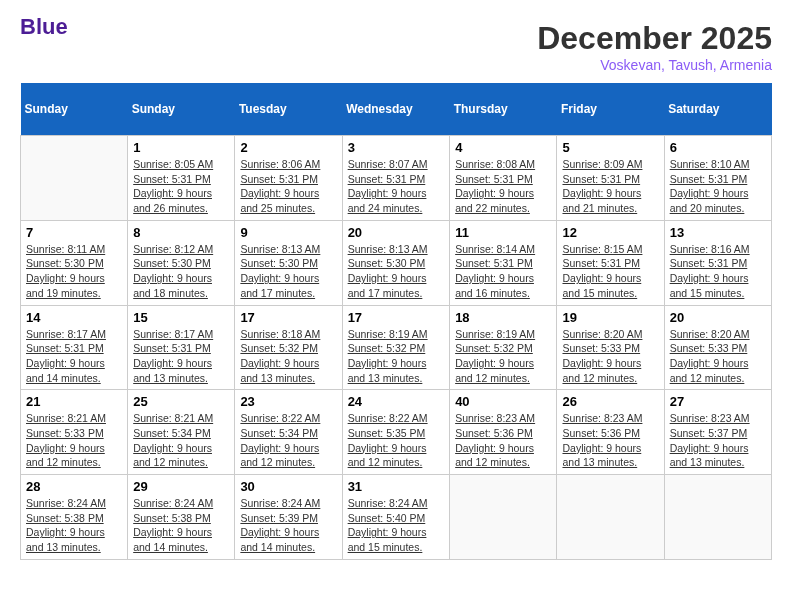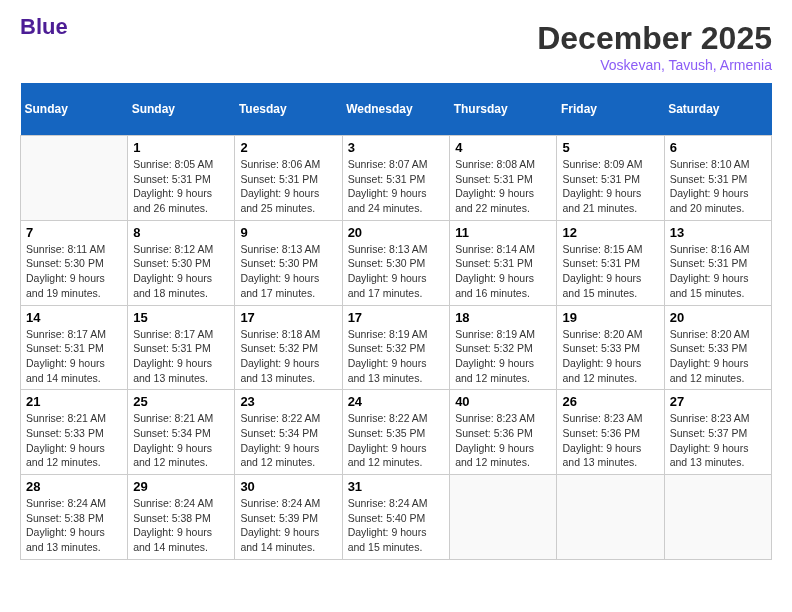--- a/index.html
+++ b/index.html
@@ -58,20 +58,21 @@
     .day-num {
       font-weight: bold;
       font-size: 13px;
       display: block;
       margin-bottom: 2px;
     }
     .day-info {
       font-size: 10.5px;
       color: #333;
       line-height: 1.4;
+      text-decoration: underline;
     }
     .empty-cell {
       background: #f9f9f9;
     }
   </style>
 </head>
 <body>
 
 <div class="header">
   <div class="logo">

